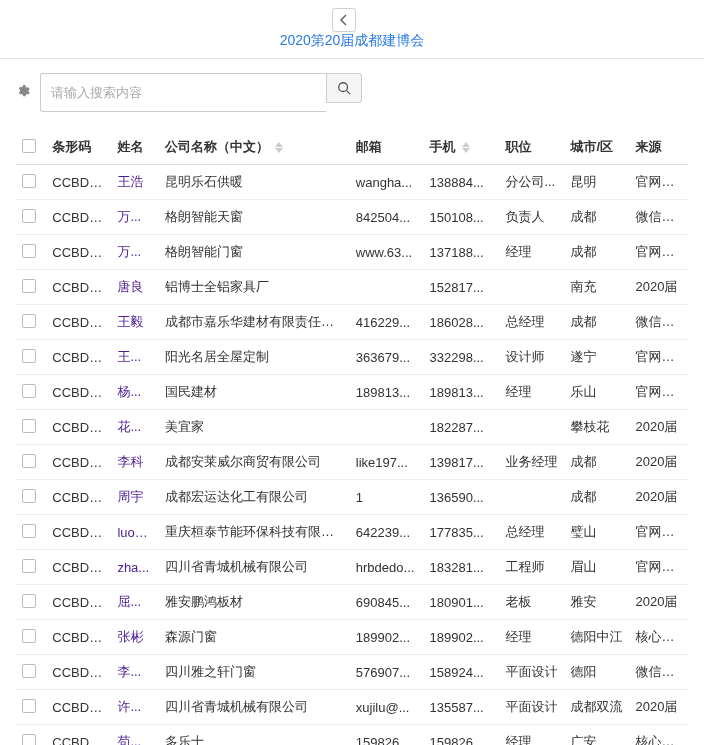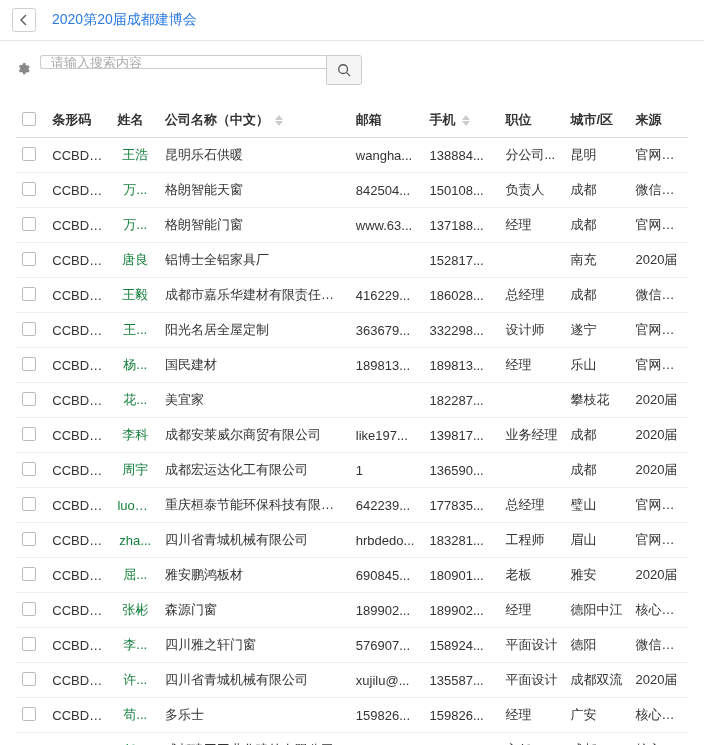--- a/index.html
+++ b/index.html
@@ -12,20 +12,21 @@
       font-size: 13px;
       color: #333;
       background: #fff;
       width: 704px;
     }
     .breadcrumb-bar {
       display: flex;
       align-items: center;
       padding: 8px 12px;
       border-bottom: 1px solid #e5e5e5;
+      flex-direction: column;
     }
     .back-button {
       width: 24px;
       height: 24px;
       border: 1px solid #d0d0d0;
       border-radius: 3px;
       background: #fff;
       display: flex;
       align-items: center;
       justify-content: center;
@@ -45,21 +46,21 @@
     .gear-icon {
       color: #888;
       margin-right: 10px;
     }
     .search-input-wrapper {
       display: flex;
       flex: 0 0 auto;
     }
     .search-input {
       width: 286px;
-      height: 14px;
+      height: 39px;
       border: 1px solid #ccc;
       border-right: none;
       border-radius: 3px 0 0 3px;
       padding: 0 10px;
       font-size: 13px;
       outline: none;
     }
     .search-input::placeholder {
       color: #aaa;
     }
@@ -109,23 +110,22 @@
     .col-source { width: 54px; }
     .checkbox {
       width: 14px;
       height: 14px;
       border: 1px solid #bbb;
       border-radius: 2px;
       background: #fff;
       display: inline-block;
     }
     .link {
-      color: #15803d;
+      color: #4c1d95;
       cursor: pointer;
-      text-align: center;
     }
     .sort-icon {
       display: inline-flex;
       flex-direction: column;
       margin-left: 6px;
       vertical-align: middle;
       gap: 1px;
     }
     .sort-icon .tri {
       width: 0;

